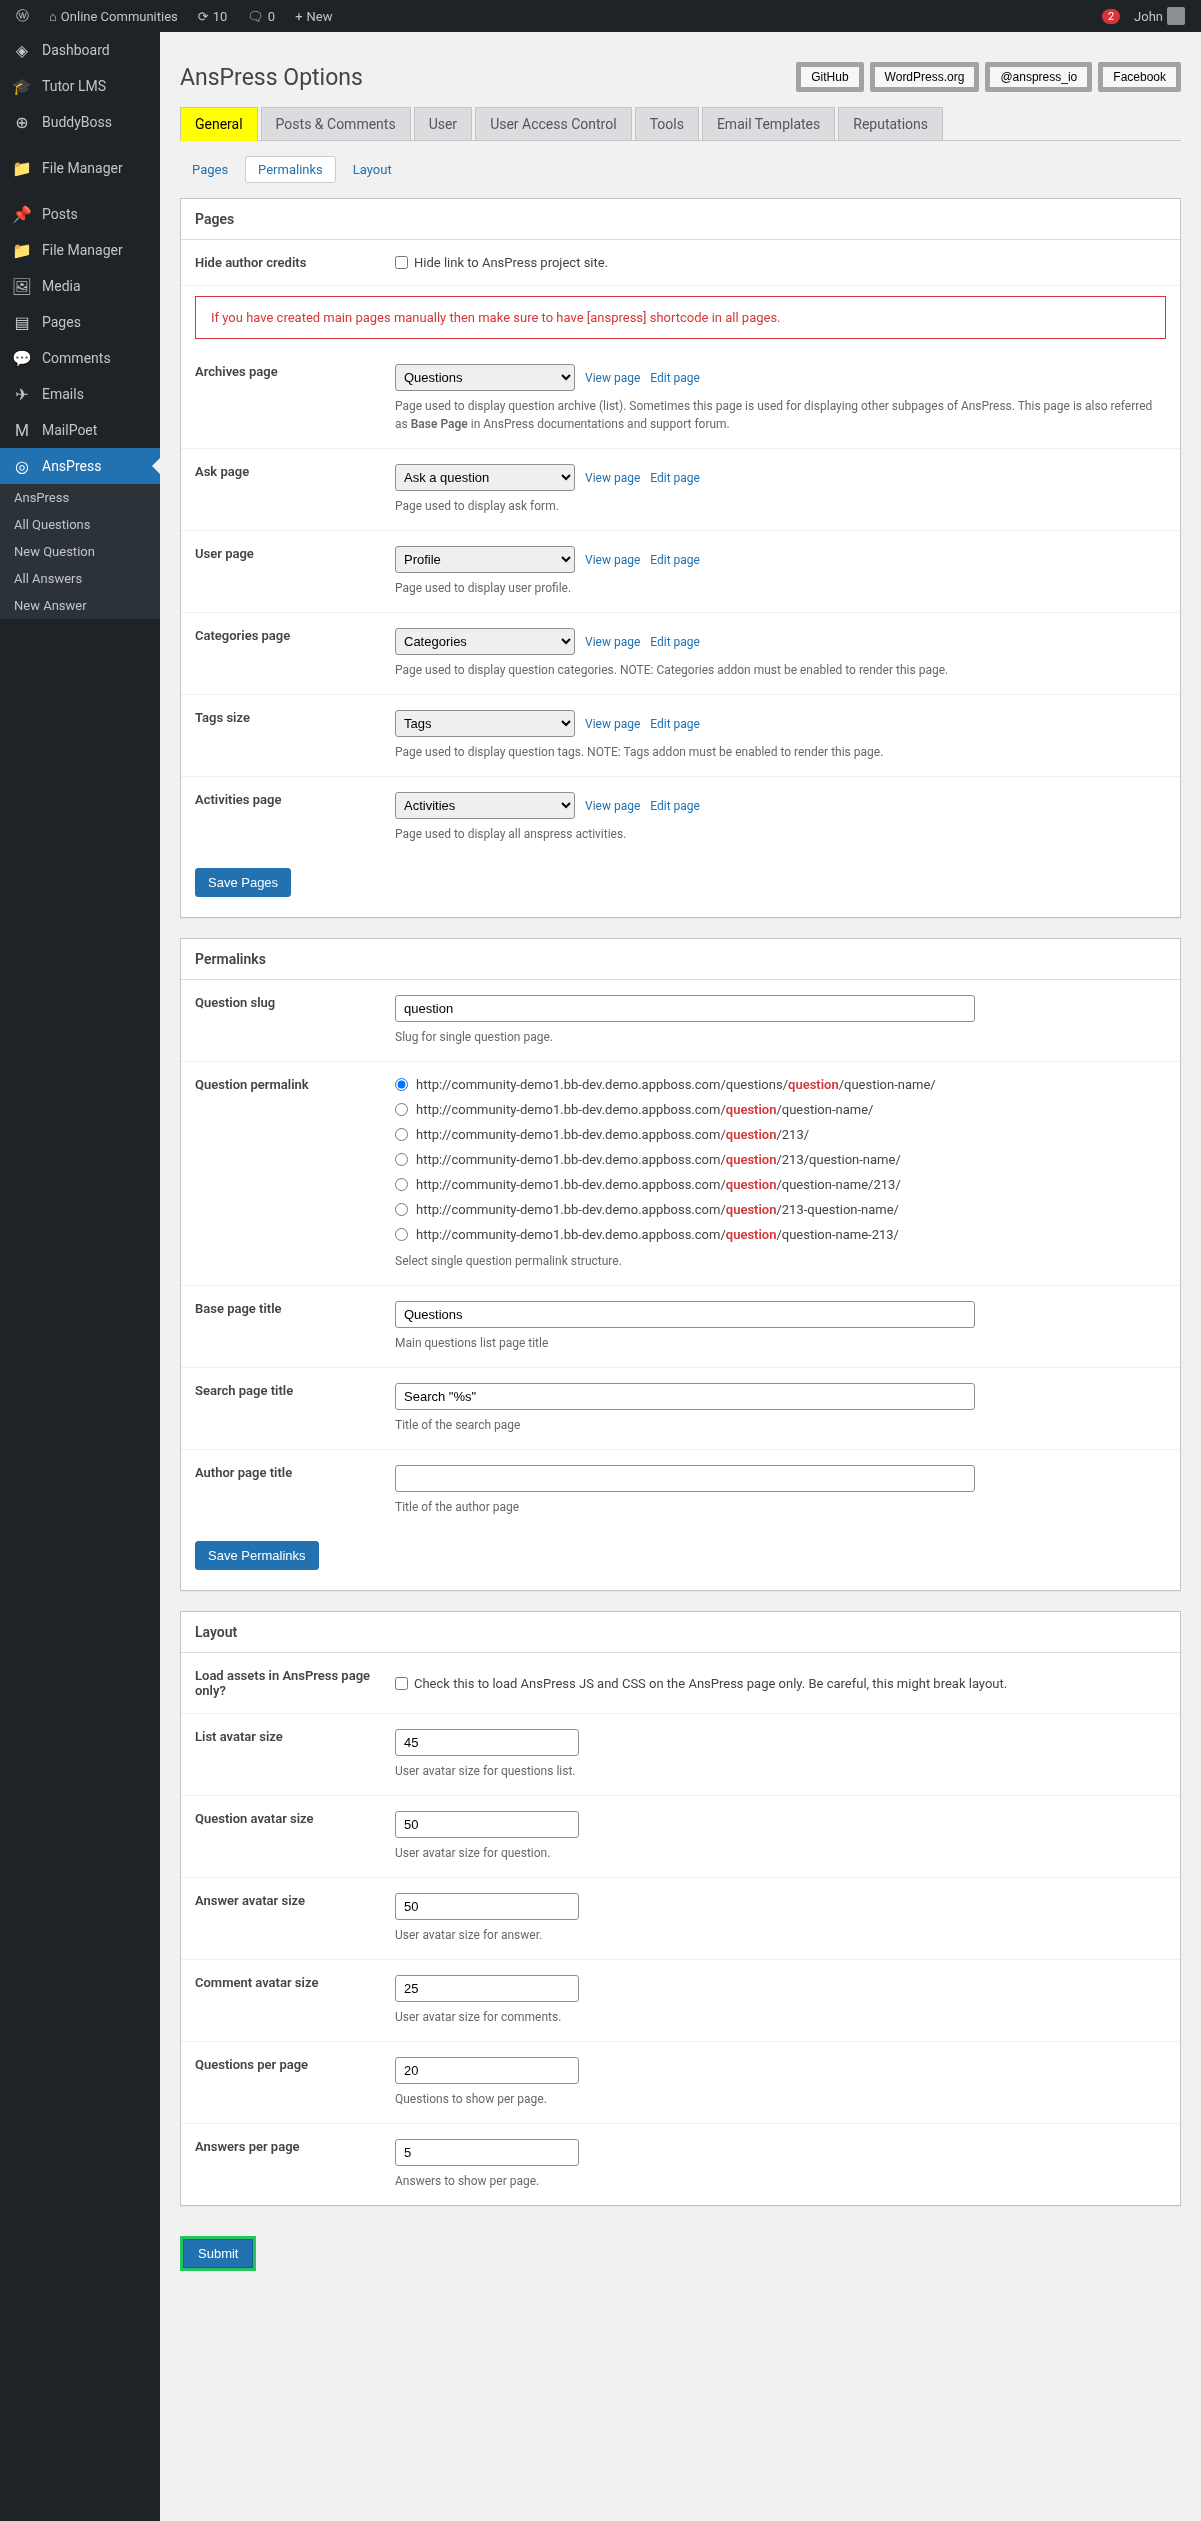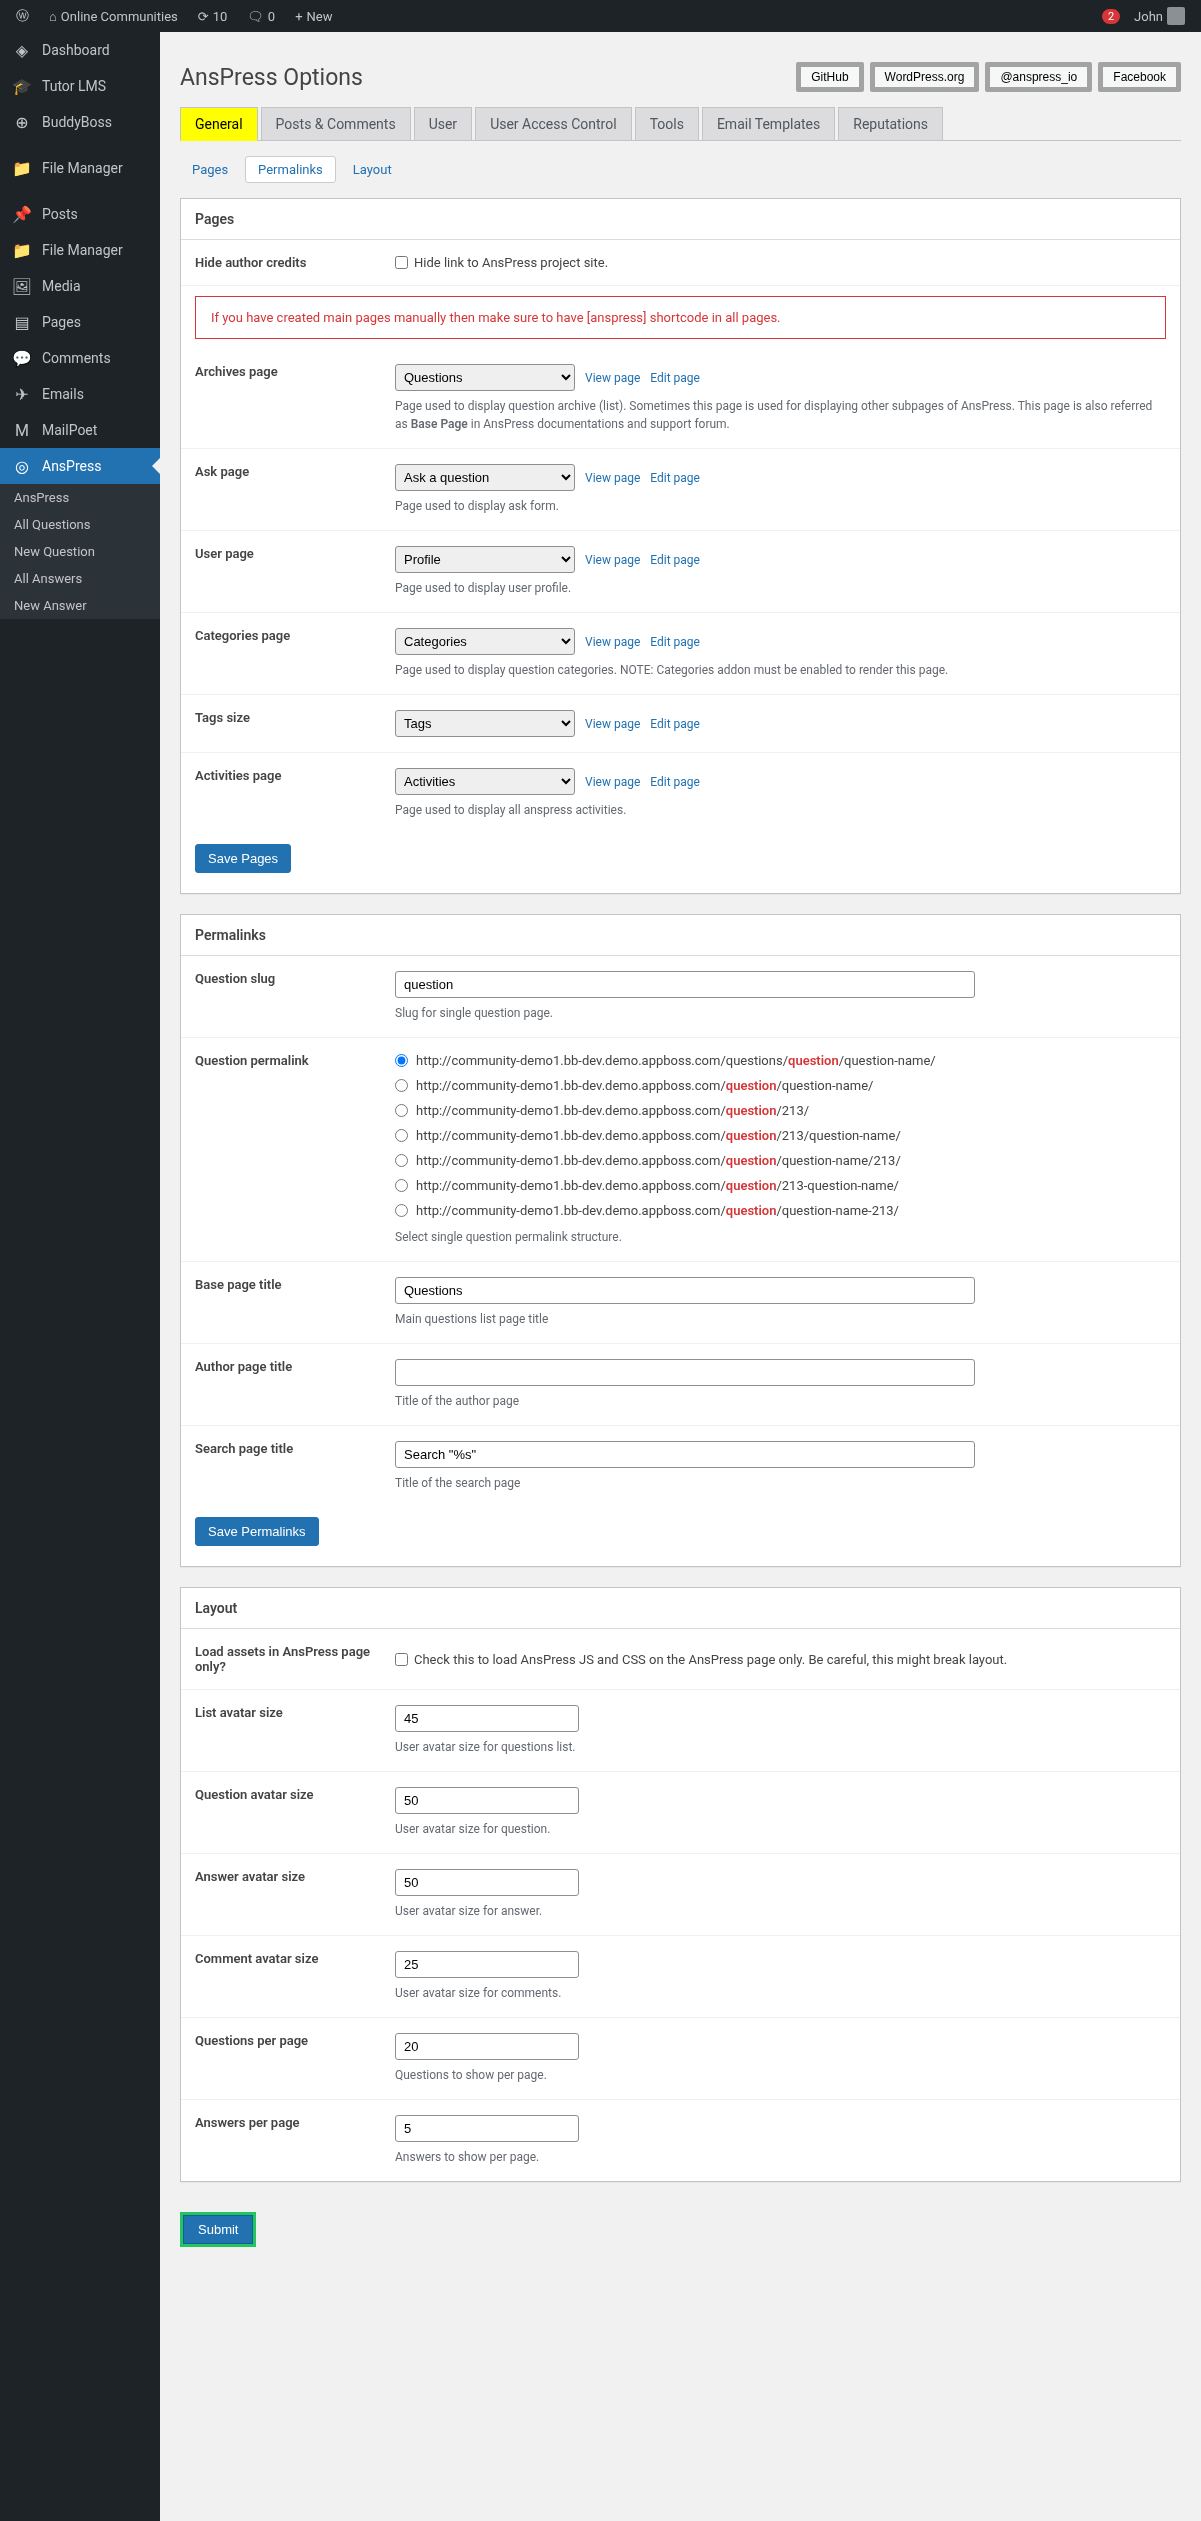--- a/index.html
+++ b/index.html
@@ -206,20 +206,21 @@
             </div>
           </div>
           <div class="form-row">
             <div class="row-label">Tags size</div>
             <div class="row-content">
               <div class="row-inline">
                 <select><option>Tags</option></select>
                 <span class="link">View page</span>
                 <span class="link">Edit page</span>
               </div>
+              <div class="desc">Page used to display question tags. NOTE: Tags addon must be enabled to render this page.</div>
             </div>
           </div>
           <div class="form-row">
             <div class="row-label">Activities page</div>
             <div class="row-content">
               <div class="row-inline">
                 <select><option>Activities</option></select>
                 <span class="link">View page</span>
                 <span class="link">Edit page</span>
               </div>
@@ -280,35 +281,35 @@
 
       <div class="form-row">
         <div class="row-label">Base page title</div>
         <div class="row-content">
           <input type="text" class="wide-input" value="Questions" style="">
           <div class="desc">Main questions list page title</div>
         </div>
       </div>
 
       <div class="form-row">
+        <div class="row-label">Search page title</div>
+        <div class="row-content">
+          <input type="text" class="wide-input" value="Search &quot;%s&quot;" style="">
+          <div class="desc">Title of the search page</div>
+        </div>
+      </div>
+
+      <div class="form-row">
         <div class="row-label">Author page title</div>
         <div class="row-content">
           <input type="text" class="wide-input" value="" style="">
           <div class="desc">Title of the author page</div>
         </div>
       </div>
 
-      <div class="form-row">
-        <div class="row-label">Search page title</div>
-        <div class="row-content">
-          <input type="text" class="wide-input" value="Search &quot;%s&quot;" style="">
-          <div class="desc">Title of the search page</div>
-        </div>
-      </div>
-
       <button class="btn-primary">Save Permalinks</button>
     </div>
 
     
     <div class="panel">
       <div class="panel-header">Layout</div>
 
       <div class="form-row">
         <div class="row-label">Load assets in AnsPress page only?</div>
         <div class="row-content chk-wrap">

